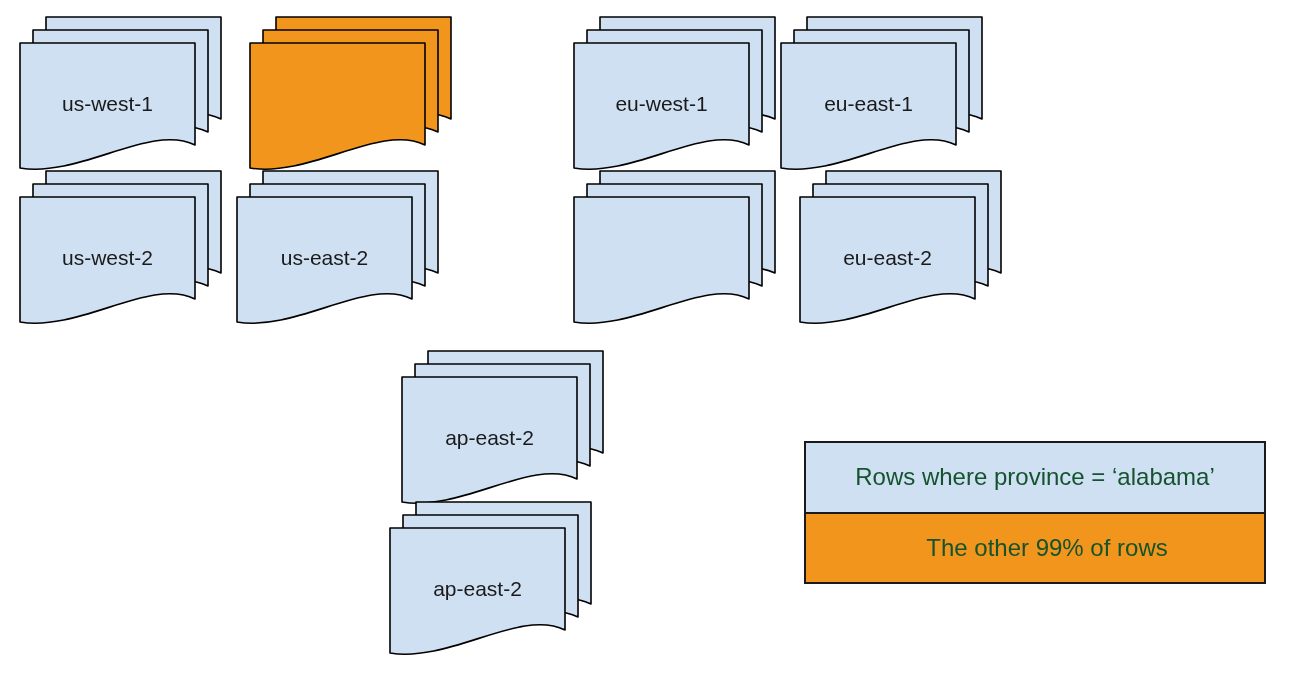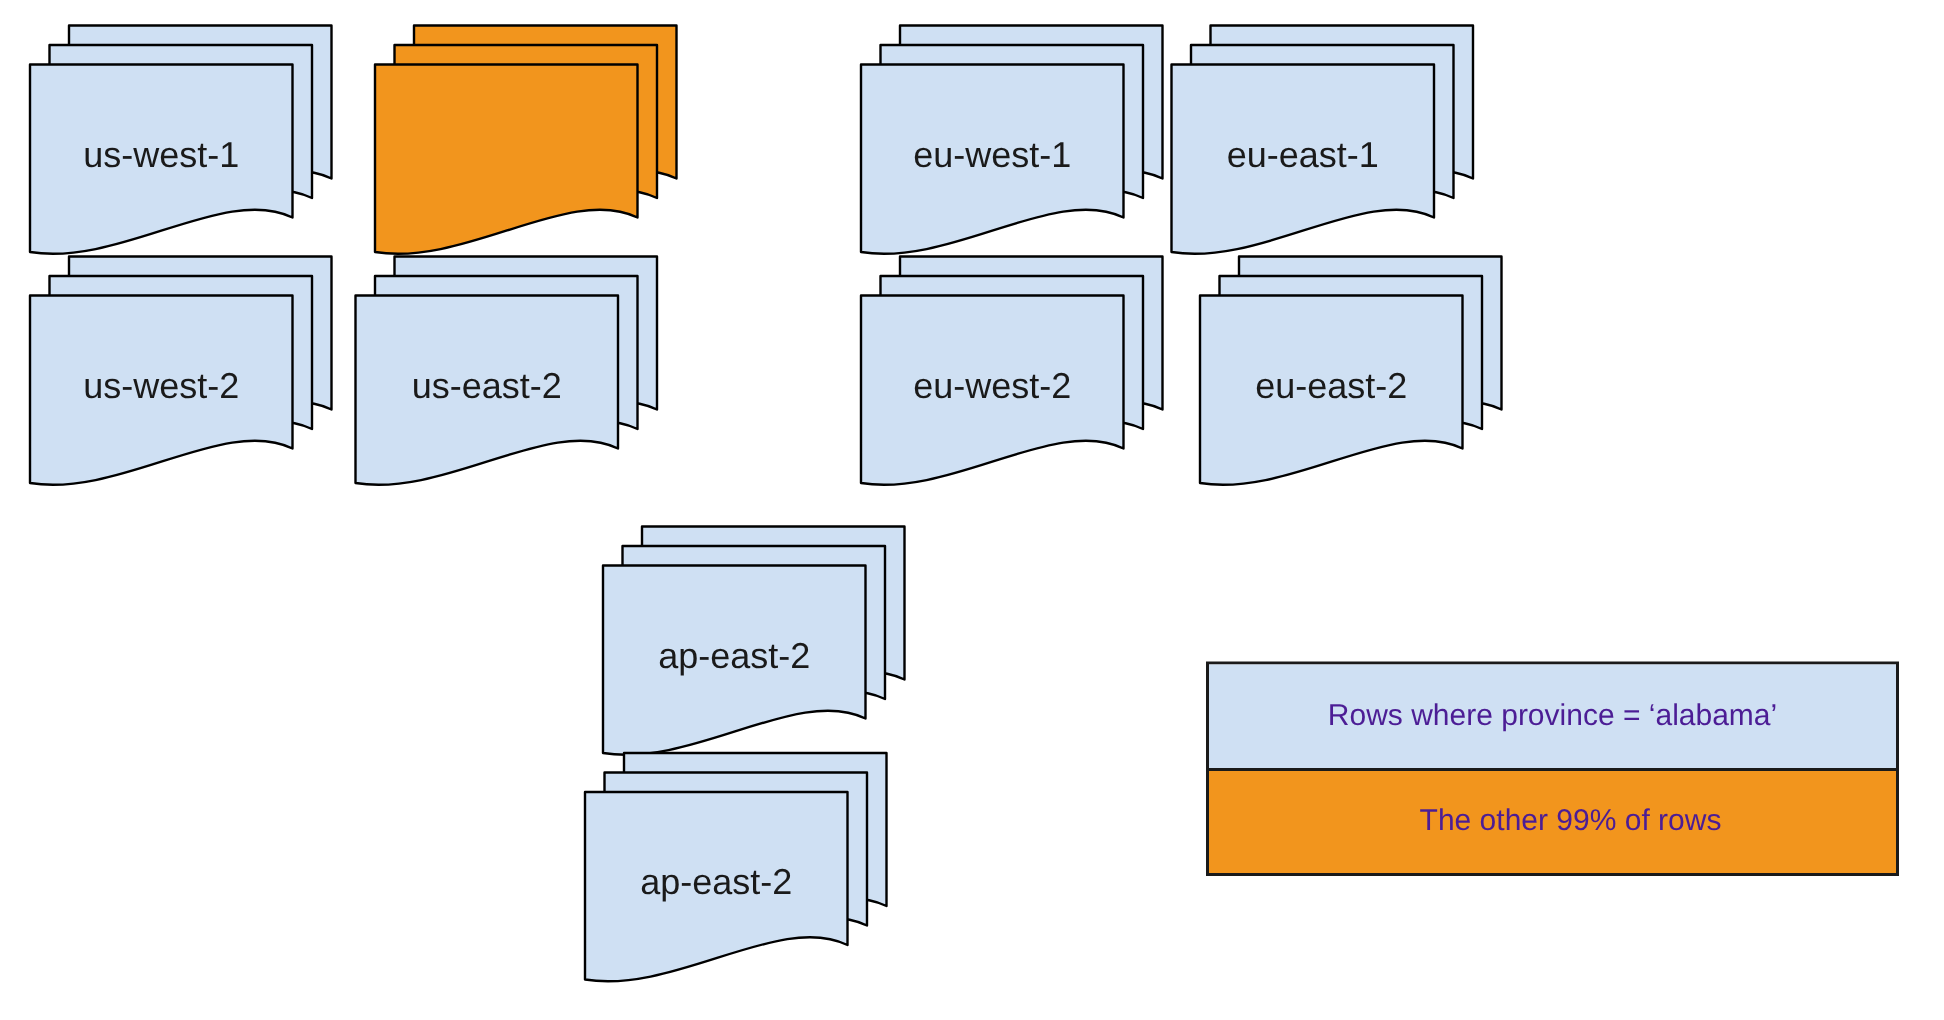--- a/index.html
+++ b/index.html
@@ -12,38 +12,38 @@
     overflow: hidden;
   }
   .stack { position: absolute; width: 203px; height: 156px; }
   .stack svg { position: absolute; left: 0; top: 0; overflow: visible; }
   .page { stroke: #000000; stroke-width: 1.6; stroke-linejoin: round; }
   .stack-label {
     position: absolute;
     left: 1px; top: 27px;
     width: 175px; height: 122px;
     display: flex; align-items: center; justify-content: center;
-    font-size: 24px;
+    font-size: 21px;
     color: #1a1a1a;
     white-space: nowrap;
   }
   .legend {
     position: absolute;
     left: 804px; top: 441px;
     width: 462px; height: 143px;
     border: 2px solid #1a1a1a;
     box-sizing: border-box;
     display: flex; flex-direction: column;
     background: #ffffff;
   }
   .legend-row {
     flex: 1;
     display: flex; align-items: center; justify-content: center;
-    font-size: 20px;
-    color: #4c1d95;
+    font-size: 24px;
+    color: #14532d;
     white-space: nowrap;
   }
   .legend-row + .legend-row { border-top: 2px solid #1a1a1a; padding-left: 24px; }
   .defs-holder { position: absolute; width: 0; height: 0; }
 </style>
 </head>
 <body>
 
 <div id="canvas">
 
@@ -105,21 +105,20 @@
     </svg>
     <div class="stack-label">eu-east-1</div>
   </div>
 
   <div class="stack" style="left:573px; top:170px;">
     <svg width="203" height="156" viewBox="0 0 203 156">
       <use href="#doc-page-shape" class="page" transform="translate(27,1)" fill="#cfe0f3"></use>
       <use href="#doc-page-shape" class="page" transform="translate(14,14)" fill="#cfe0f3"></use>
       <use href="#doc-page-shape" class="page" transform="translate(1,27)" fill="#cfe0f3"></use>
     </svg>
-    <div class="stack-label">eu-west-2</div>
   </div>
 
   <div class="stack" style="left:799px; top:170px;">
     <svg width="203" height="156" viewBox="0 0 203 156">
       <use href="#doc-page-shape" class="page" transform="translate(27,1)" fill="#cfe0f3"></use>
       <use href="#doc-page-shape" class="page" transform="translate(14,14)" fill="#cfe0f3"></use>
       <use href="#doc-page-shape" class="page" transform="translate(1,27)" fill="#cfe0f3"></use>
     </svg>
     <div class="stack-label">eu-east-2</div>
   </div>

